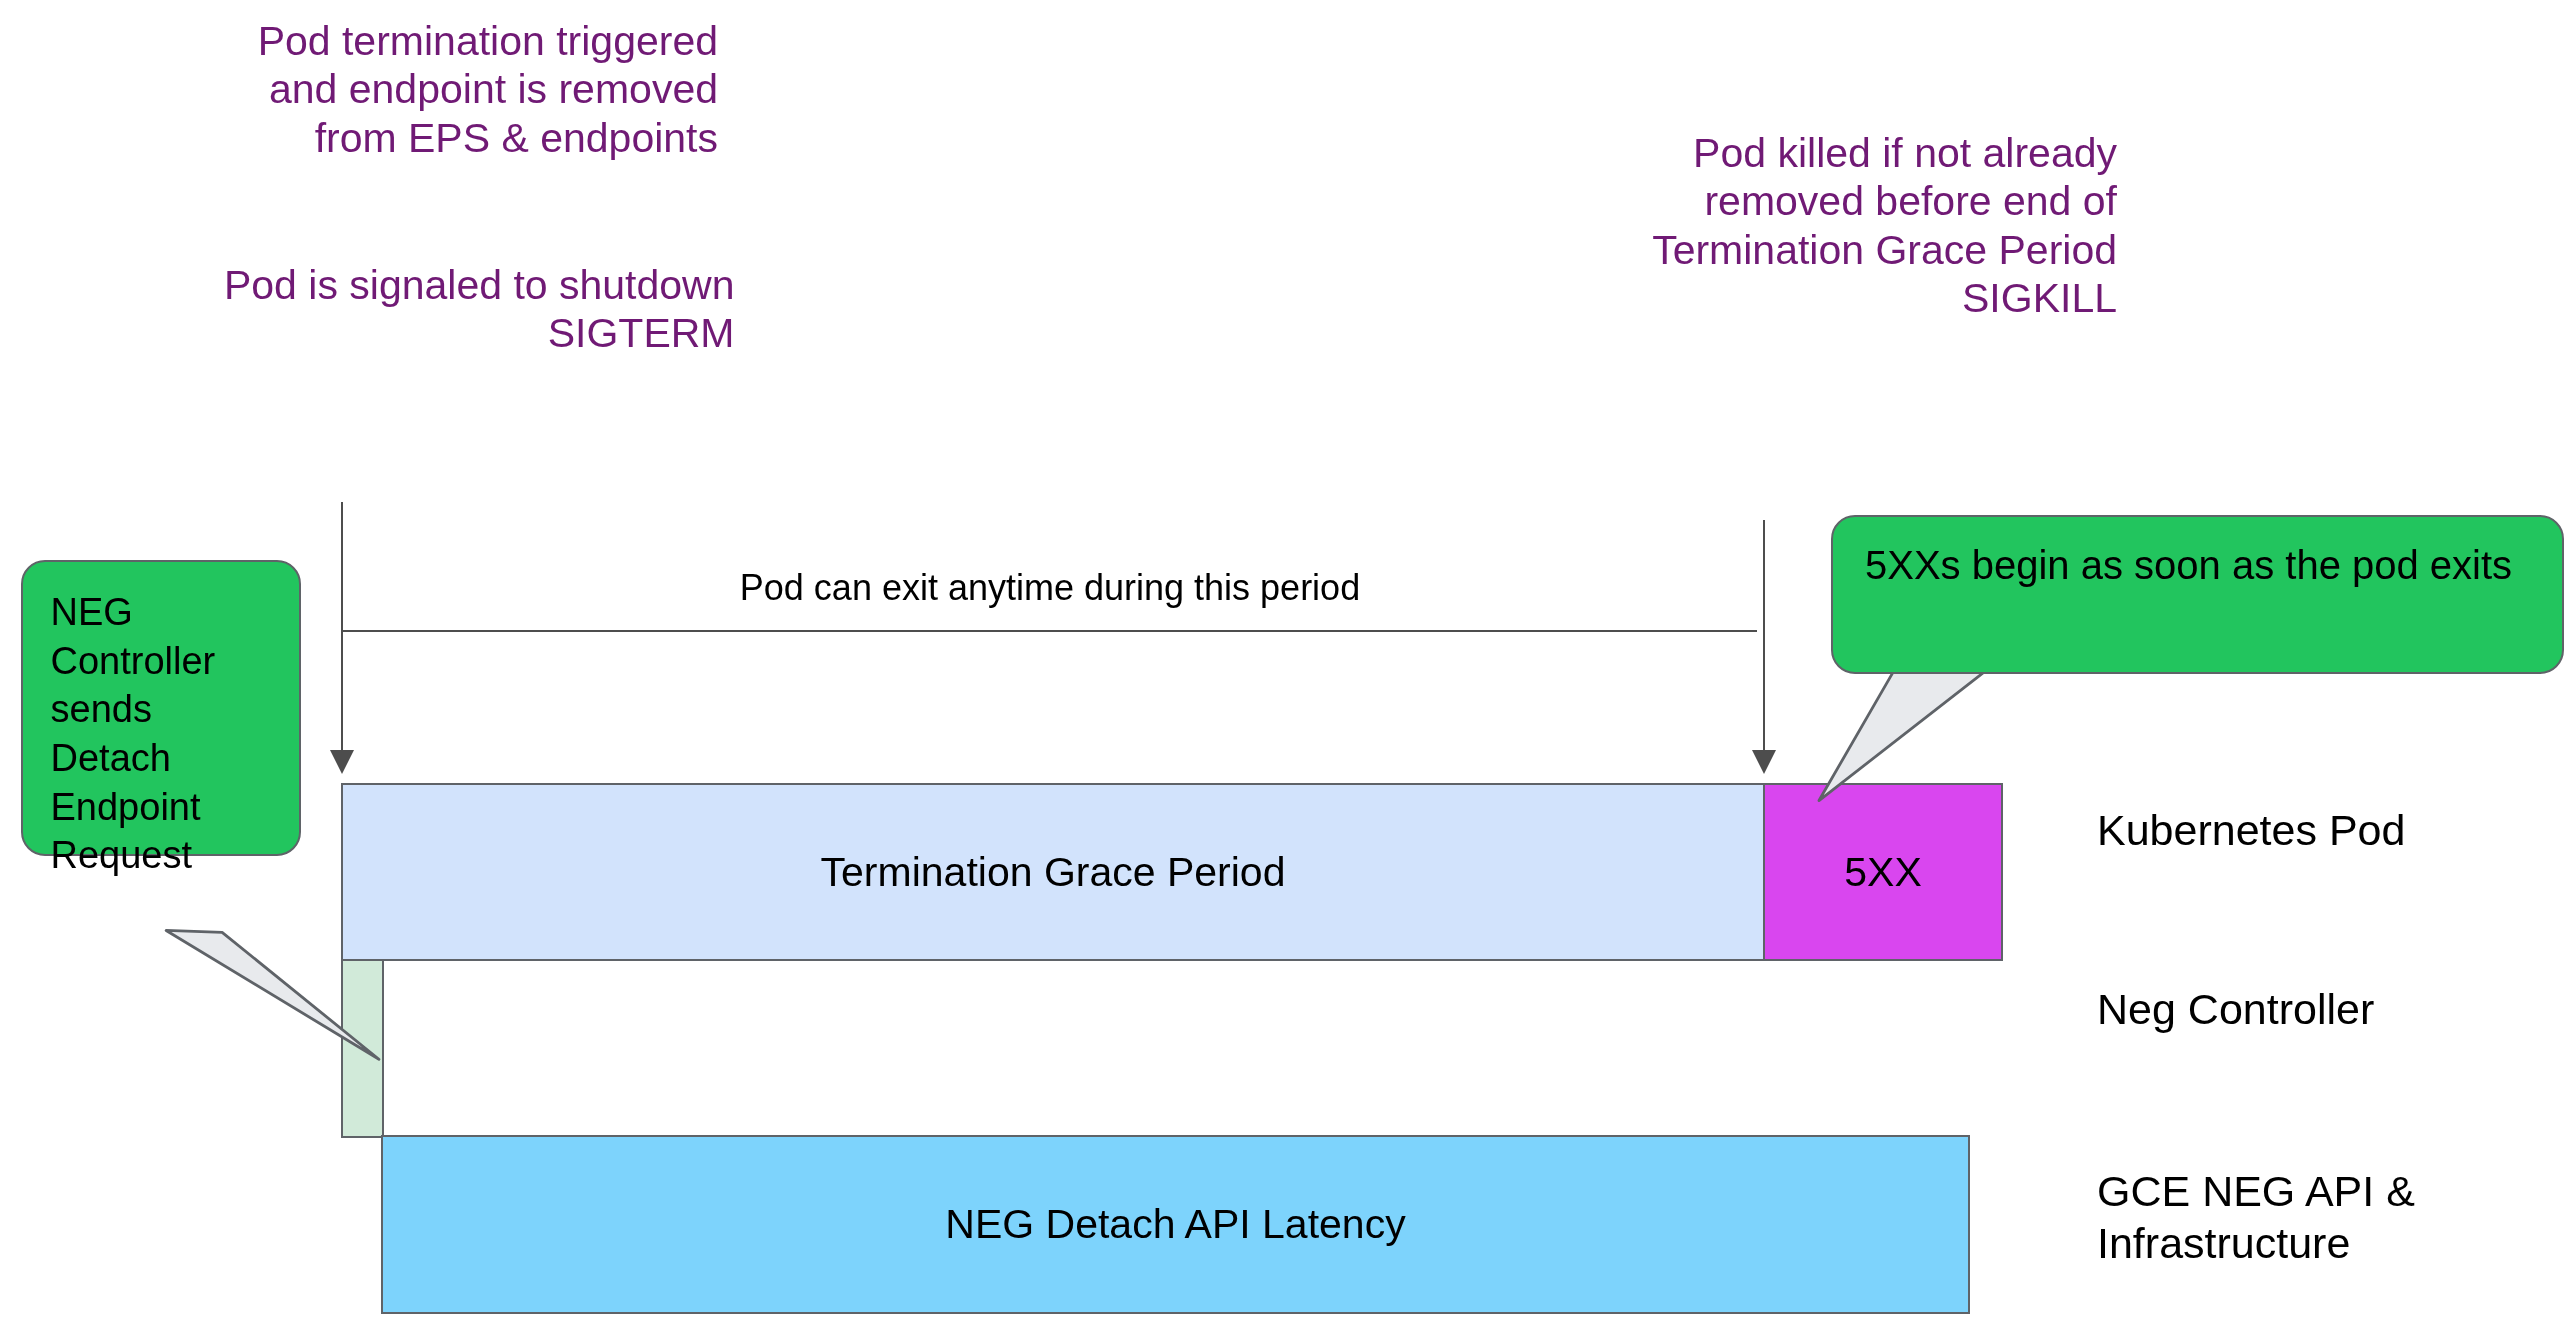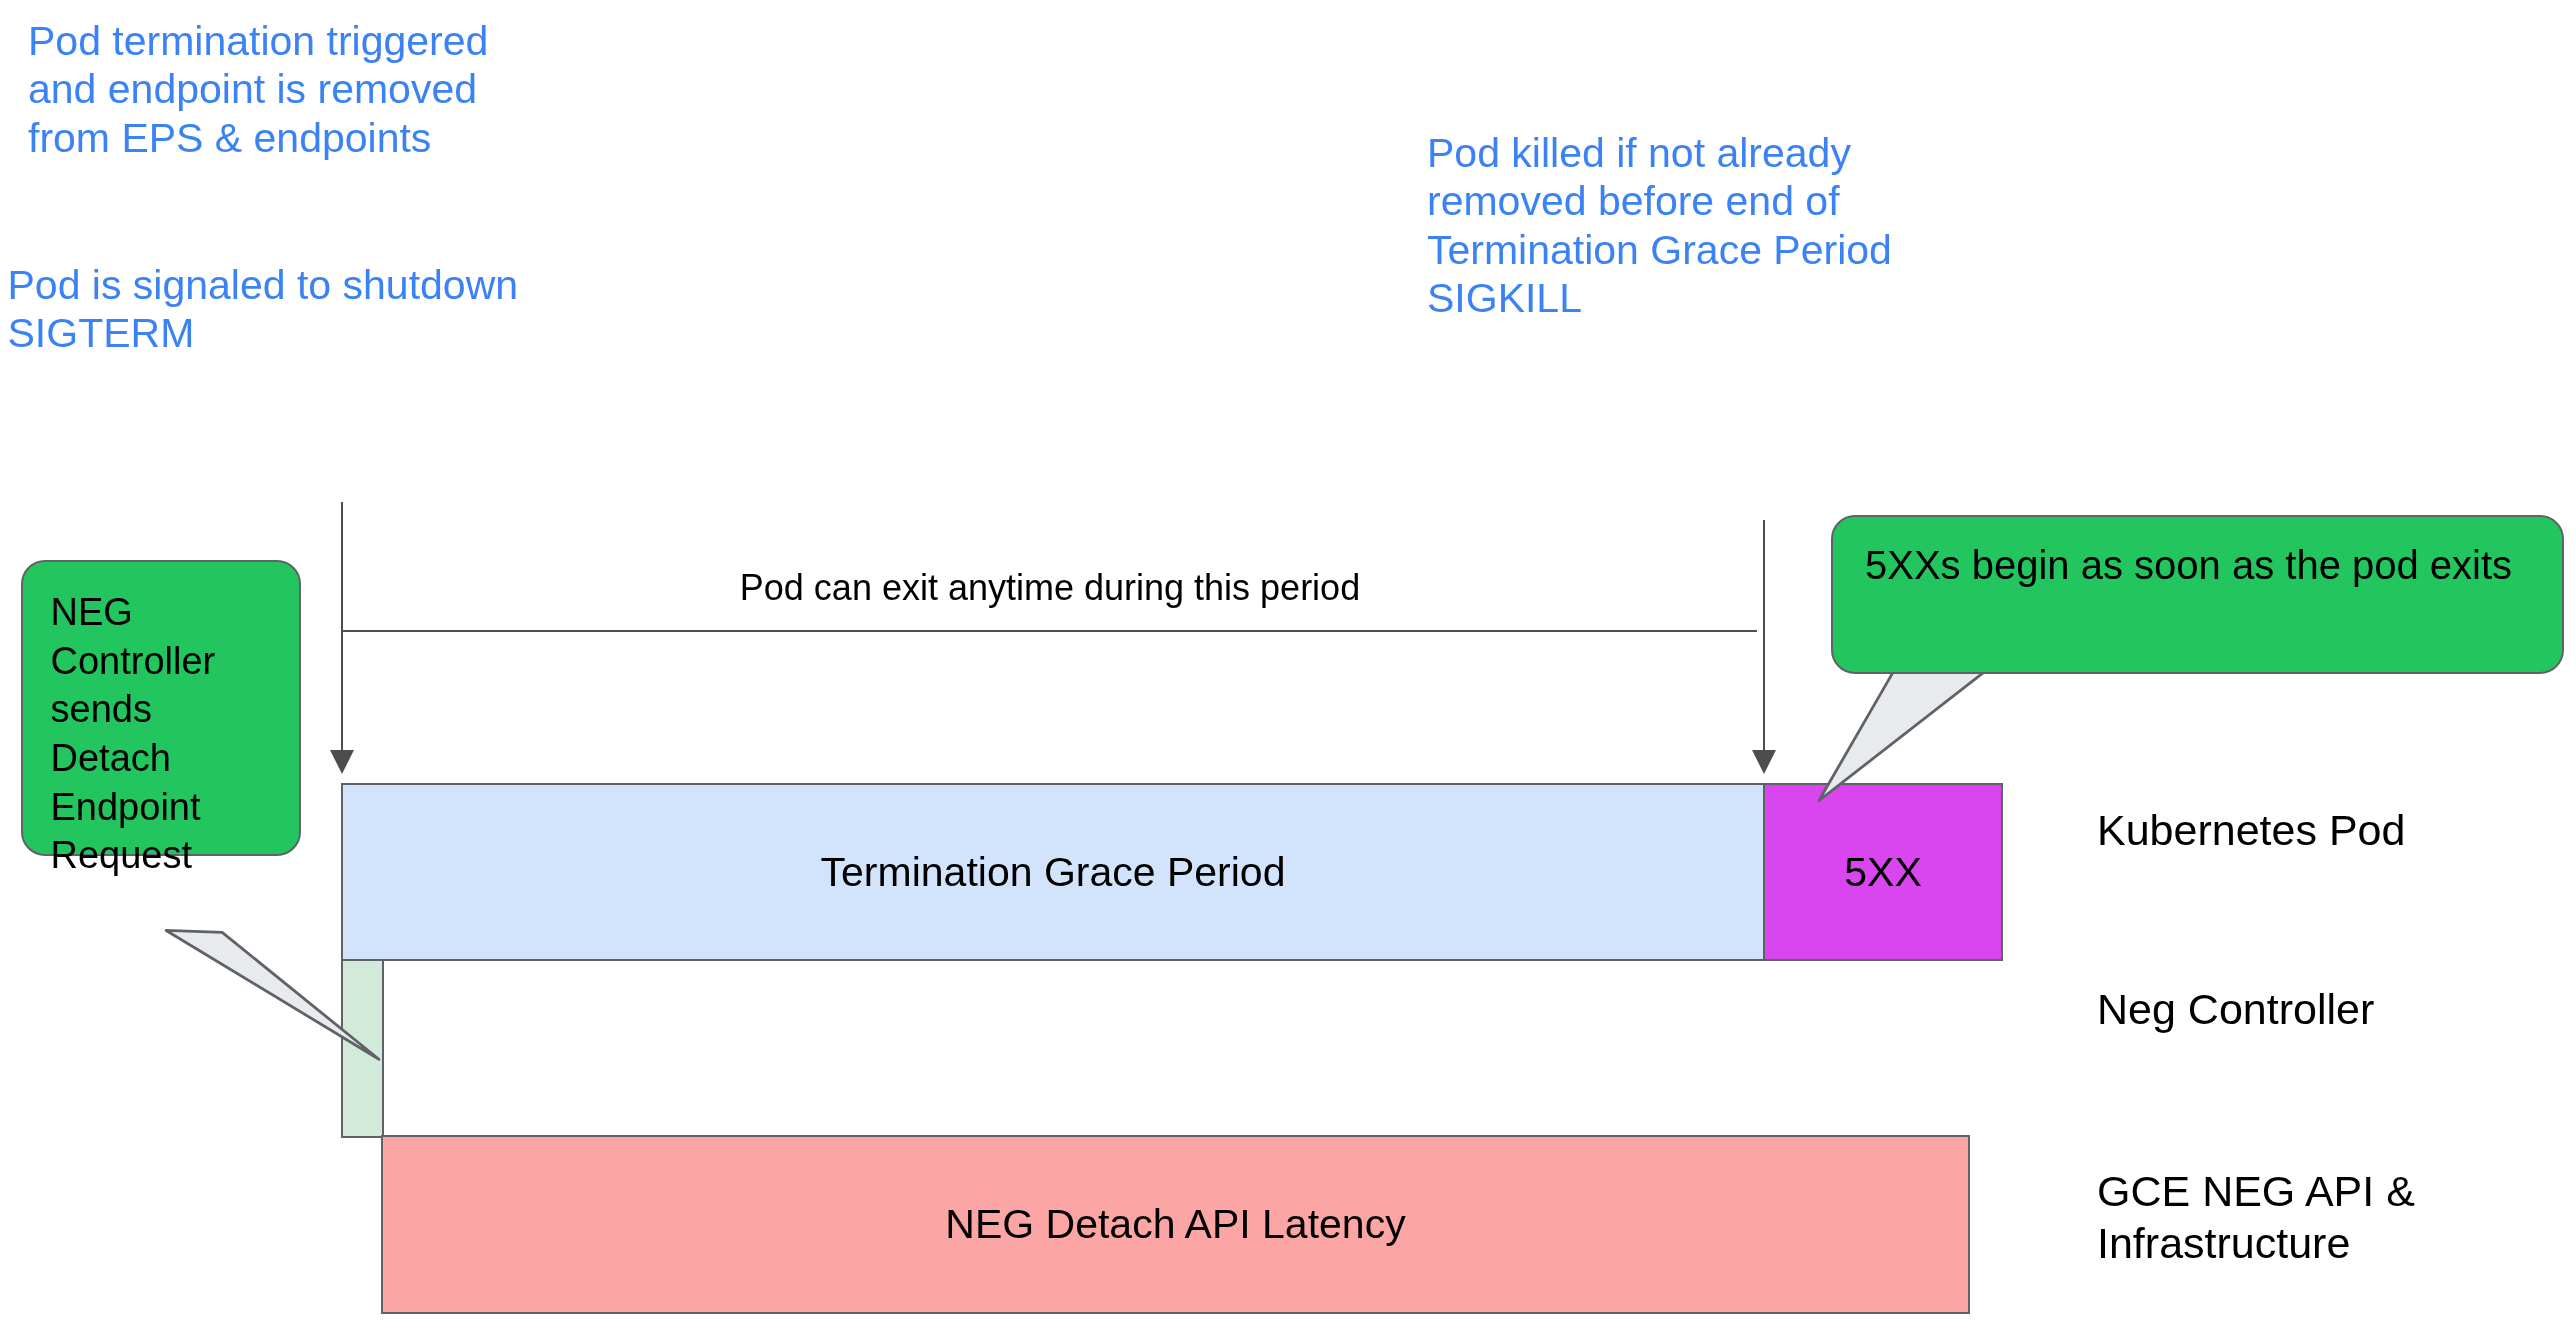--- a/index.html
+++ b/index.html
@@ -15,24 +15,24 @@
     position: relative;
     width: 2576px;
     height: 1336px;
     background: #ffffff;
     overflow: hidden;
   }
 
   
   .note {
     position: absolute;
-    text-align: left;
+    text-align: right;
     font-size: 41px;
     line-height: 1.18;
-    color: #3b82f6;
+    color: #701a75;
     white-space: pre-line;
   }
   #note-termination {
     left: 28px;
     top: 17px;
     width: 690px;
   }
   #note-sigterm {
     left: 7.5px;
     top: 261px;
@@ -112,21 +112,21 @@
     top: 959px;
     width: 43px;
     height: 179px;
     background: #d1ead9;
   }
   #bar-latency {
     left: 381px;
     top: 1135px;
     width: 1589px;
     height: 179px;
-    background: #fca5a5;
+    background: #7dd3fc;
   }
 
   
   .lane-label {
     position: absolute;
     font-size: 43px;
     line-height: 1.2;
     color: #000000;
     white-space: pre-line;
   }

